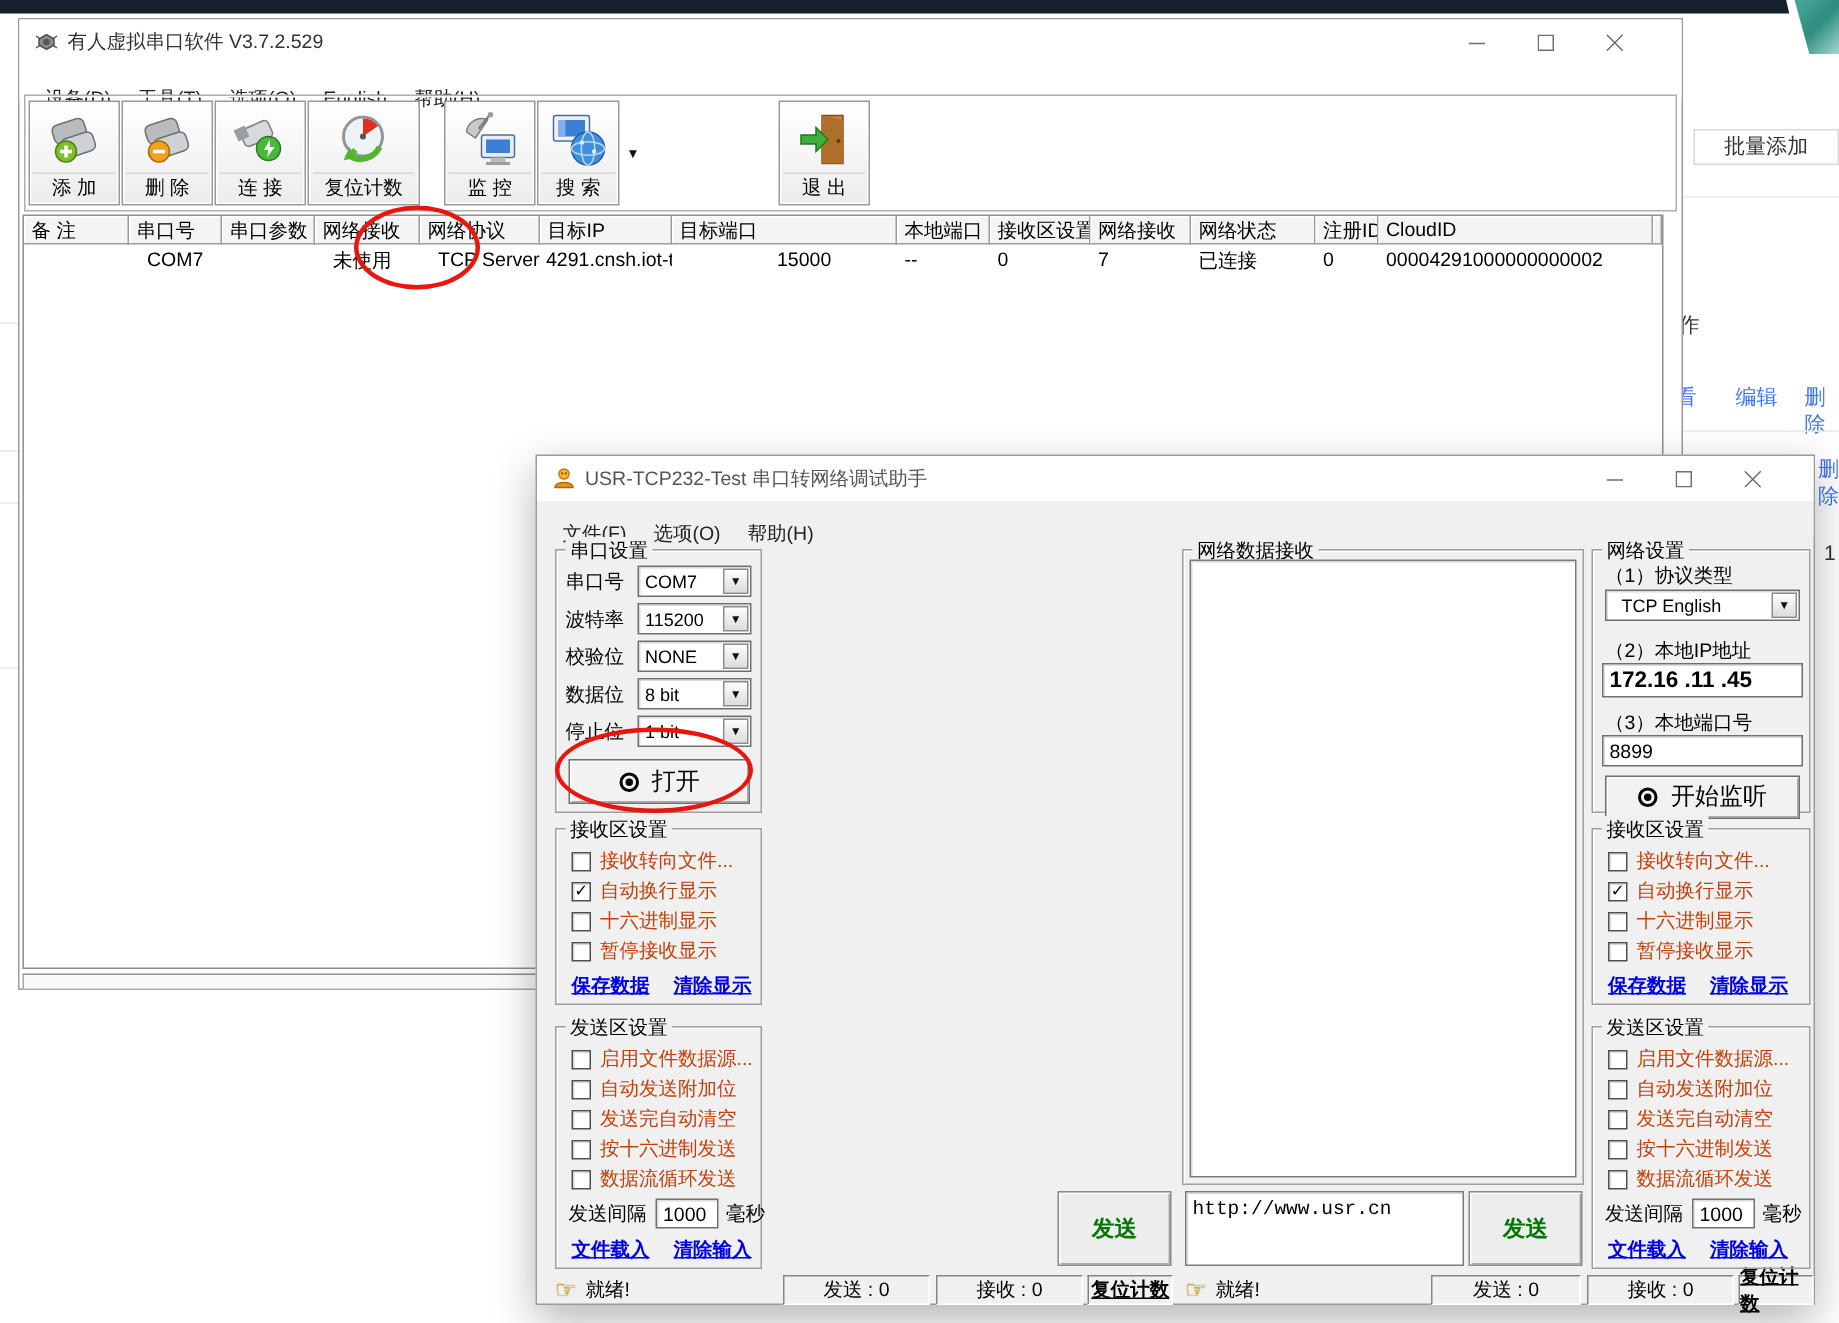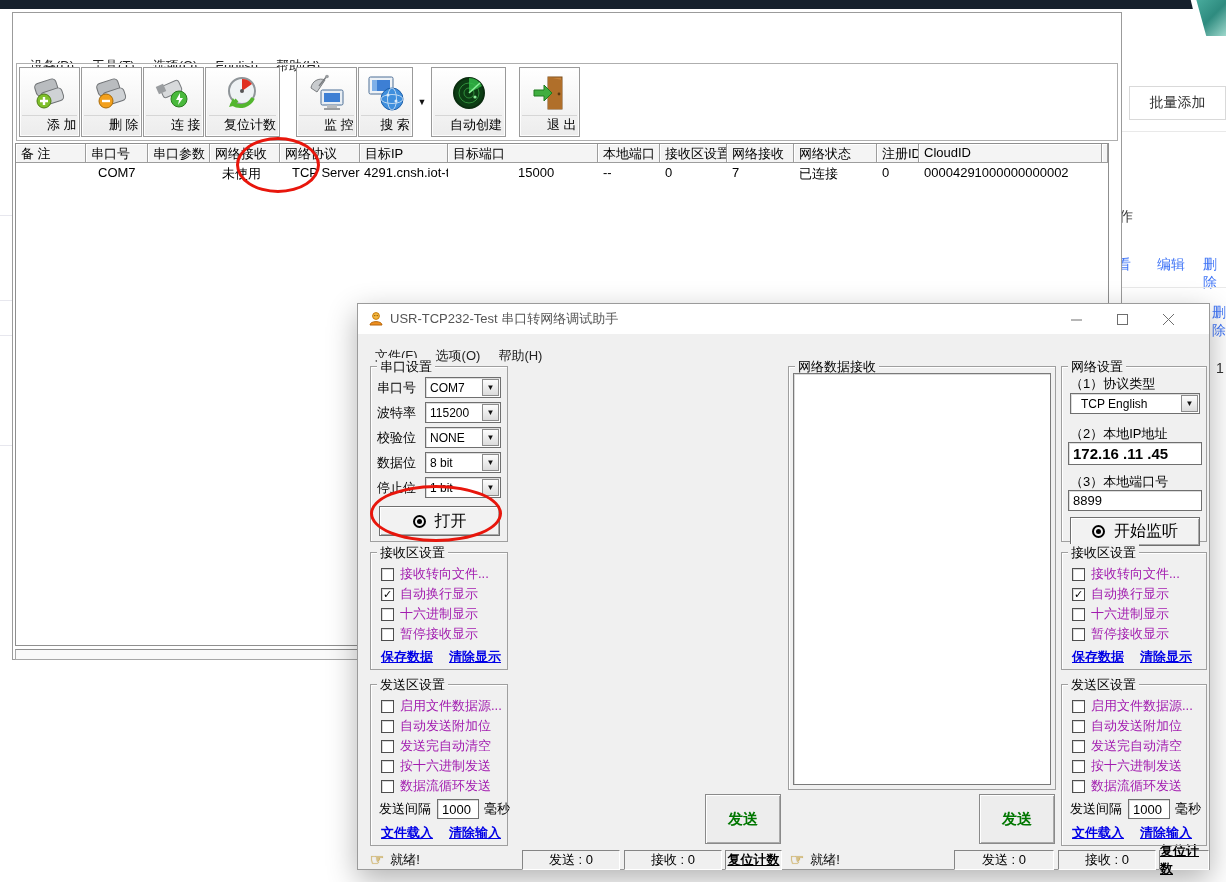--- a/index.html
+++ b/index.html
@@ -11,21 +11,21 @@
   .top-dark-bar { position:absolute; left:0; top:0; width:1226px; height:9px; background:#16202c; }
   .teal-blob-under { position:absolute; left:1183px; top:0; width:43px; height:40px; background:#fff;
     clip-path:polygon(18% 0,100% 0,100% 100%,40% 100%); }
   .teal-blob { position:absolute; left:1188px; top:0; width:38px; height:36px;
     background:linear-gradient(135deg,#4fb3a4 0%,#2e8b7f 55%,#9fd8cc 100%);
     clip-path:polygon(22% 0,100% 0,100% 100%,48% 100%); }
   .left-strip-line { position:absolute; left:0; width:12px; height:1px; background:#e7e7ee; }
 
   
   .pg-divider { position:absolute; height:1px; background:#e9e9e9; }
-  .batch-add-btn { position:absolute; left:1129px; top:86px; width:97px; height:34px; background:#fff;
+  .batch-add-btn { position:absolute; left:1129px; top:86px; width:97px; height:24px; background:#fff;
     border:1px solid #d9d9d9; color:#333; font-size:14px; display:flex; align-items:center; justify-content:center; }
   .pg-text { position:absolute; font-size:14px; color:#333; }
   .pg-link { position:absolute; font-size:14px; color:#3f74f6; cursor:pointer; }
 
   
   .win { position:absolute; background:#fff; border:1px solid #9b9b9b; }
   .titlebar { position:absolute; left:0; top:0; right:0; height:30px; background:#fff; display:flex; align-items:center; }
   .titlebar .ttl { font-size:13px; color:#333; margin-left:6px; }
   .caption-btns { position:absolute; top:0; height:30px; display:flex; }
   .cap-btn { width:46px; height:30px; display:flex; align-items:center; justify-content:center; color:#6e6e6e; font-size:13px; }
@@ -33,21 +33,21 @@
   .menubar { position:absolute; left:0; right:0; display:flex; align-items:center; background:#fff; }
   .menu-item { font-size:13px; color:#222; padding:3px 9px;margin-top:20px; }
 
   .etched { border:1px solid #aeaeae; box-shadow:inset 0 0 0 1px #ffffff; }
 
   
   .tb-btn { position:absolute; top:54px; height:70px; background:linear-gradient(#ffffff,#ececec);
     border:1px solid #9a9a9a; box-shadow:inset 0 0 0 1px #fdfdfd; display:flex; flex-direction:column;
     align-items:center; justify-content:flex-end; padding-bottom:2px; }
   .tb-btn .tb-ico { height:44px; display:flex; align-items:center; justify-content:center; }
-  .tb-btn .tb-label { font-size:13px; color:#000; white-space:nowrap; border-top:1px solid #d6d6d6; width:92%; text-align:right; }
+  .tb-btn .tb-label { font-size:13px; color:#000; white-space:nowrap; border-top:1px solid #d6d6d6; width:92%; text-align:center; }
   .tb-drop { position:absolute; top:54px; width:16px; height:70px; display:flex; align-items:center; justify-content:center; font-size:9px; color:#111; }
 
   
   .grid-table { position:absolute; background:#fff; border:1px solid #8f8f8f; }
   .grid-head { display:flex; }
   .gh-cell { height:19px; background:#f4f4f4; border-right:1px solid #9d9d9d; border-bottom:1px solid #9d9d9d;
     box-shadow:inset 1px 1px 0 #ffffff; font-size:13px; color:#000; padding:1px 0 0 5px; white-space:nowrap; overflow:hidden; }
   .grid-row { display:flex; }
   .gr-cell { height:20px; font-size:13px; color:#000; padding:2px 0 0 12px; white-space:nowrap; overflow:hidden; }
 
@@ -68,21 +68,21 @@
   .push-btn { background:#f2f2f2; border:1px solid #6f6f6f; box-shadow:inset 1px 1px 0 #ffffff, inset -1px -1px 0 #a9a9a9;
     display:flex; align-items:center; justify-content:center; font-size:16px; color:#000; }
   .radio-dot { width:13px; height:13px; border:2px solid #000; border-radius:50%; margin-right:9px; position:relative; }
   .radio-dot::after { content:""; position:absolute; left:2px; top:2px; width:5px; height:5px; background:#000; border-radius:50%; }
 
   
   .cb-row { position:absolute; display:flex; align-items:center; }
   .cb { width:13px; height:13px; background:#fff; border:1px solid #4e4e4e; box-shadow:inset 1px 1px 0 #d9d9d9;
     font-size:11px; line-height:11px; font-weight:bold; color:#000; display:flex; align-items:center; justify-content:center; }
   .cb.checked::after { content:"✓"; }
-  .cb-label { font-size:13px; color:#a21caf; margin-left:6px; white-space:nowrap; }
+  .cb-label { font-size:13px; color:#c2410c; margin-left:6px; white-space:nowrap; }
 
   .blue-link { font-size:13px; color:#0000e6; text-decoration:underline; font-weight:bold; white-space:nowrap; }
 
   
   .recv-inner { position:absolute; background:#fff; border:1px solid #7a7a7a; box-shadow:inset 1px 1px 0 #d9d9d9; }
 
   .send-input { position:absolute; background:#fff; border:1px solid #7a7a7a; box-shadow:inset 1px 1px 0 #d9d9d9;
     font-family:"Liberation Mono","DejaVu Sans Mono",monospace; font-size:13px; padding:3px 4px; color:#000; }
   .send-btn { position:absolute; background:#ededed; border:1px solid #8a8a8a; box-shadow:inset 1px 1px 0 #fff, inset -1px -1px 0 #aaa;
     color:#007700; font-weight:bold; font-size:15px; display:flex; align-items:center; justify-content:center; }
@@ -119,20 +119,47 @@
   <div class="pg-text" style="left:1119px;top:208px">作</div>
   <div class="pg-link" style="left:1117px;top:256px">看</div>
   <div class="pg-link" style="left:1157px;top:256px">编辑</div>
   <div class="pg-link" style="left:1203px;top:256px">删除</div>
   <div class="pg-divider" style="left:1122px;top:287px;width:104px"></div>
   <div class="pg-link" style="left:1212px;top:304px">删除</div>
   <div class="pg-text" style="left:1216px;top:360px">1</div>
 
   <div class="win" style="left:12px;top:12px;width:1110px;height:648px">
 
+    <div class="titlebar">
+      <span style="margin-left:10px;display:flex">
+        <svg width="16" height="16" viewBox="0 0 16 16">
+            <path d="M3 6 L8 3 L13 6 L13 10 L8 13 L3 10 Z" fill="#8a8d90" stroke="#4c4f52"></path>
+            <circle cx="8" cy="8" r="2.2" fill="#55585b"></circle>
+            <path d="M1 4 L4 6 M15 4 L12 6 M1 12 L4 10 M15 12 L12 10" stroke="#4c4f52" stroke-width="1"></path>
+          </svg>
+      </span>
+      <span class="ttl">有人虚拟串口软件 V3.7.2.529</span>
+      <div class="caption-btns" style="right:22px">
+        <div class="cap-btn">
+            <svg width="11" height="11">
+              <line x1="0" y1="6" x2="11" y2="6" stroke="#6e6e6e" stroke-width="1"></line>
+            </svg>
+          </div>
+        <div class="cap-btn">
+            <svg width="11" height="11">
+              <rect x="0.5" y="0.5" width="10" height="10" fill="none" stroke="#6e6e6e"></rect>
+            </svg>
+          </div>
+        <div class="cap-btn">
+            <svg width="11" height="11">
+              <path d="M0 0 L11 11 M11 0 L0 11" stroke="#6e6e6e" stroke-width="1"></path>
+            </svg>
+          </div>
+      </div>
+    </div>
 
     <div class="menubar" style="top:30px;height:25px;padding-left:8px">
       <span class="menu-item">设备(D)</span>
       <span class="menu-item">工具(T)</span>
       <span class="menu-item">选项(O)</span>
       <span class="menu-item">English</span>
       <span class="menu-item">帮助(H)</span>
     </div>
 
     <div class="etched" style="position:absolute;left:3px;top:50px;width:1102px;height:78px"></div>
@@ -206,33 +233,20 @@
             <circle cx="26" cy="25" r="11" fill="#3f8fdd" stroke="#1d5ea8"></circle>
             <ellipse cx="26" cy="25" rx="11" ry="4.5" fill="none" stroke="#bcd8f2"></ellipse>
             <ellipse cx="26" cy="25" rx="4.5" ry="11" fill="none" stroke="#bcd8f2"></ellipse>
             <circle cx="22" cy="21" r="1.5" fill="#dcecfa"></circle>
             <circle cx="30" cy="27" r="1.5" fill="#dcecfa"></circle>
           </svg>
       </span>
       <span class="tb-label">搜 索</span>
     </div>
     <div class="tb-drop" style="left:401px">▼</div>
-    <div class="tb-btn" style="left:418px;width:75px">
-      <span class="tb-ico">
-        <svg width="40" height="38" viewBox="0 0 40 38">
-            <circle cx="20" cy="19" r="15" fill="#0c3d14" stroke="#0a2d0f" stroke-width="2"></circle>
-            <circle cx="20" cy="19" r="10" fill="none" stroke="#2f8f3a"></circle>
-            <circle cx="20" cy="19" r="5" fill="none" stroke="#2f8f3a"></circle>
-            <path d="M20 19 L20 4 A15 15 0 0 1 33 12 Z" fill="#35c04a" opacity="0.8"></path>
-            <line x1="20" y1="19" x2="31" y2="9" stroke="#8cf09a" stroke-width="1.6"></line>
-            <circle cx="26" cy="23" r="1.6" fill="#8cf09a"></circle>
-          </svg>
-      </span>
-      <span class="tb-label">自动创建</span>
-    </div>
 
     <div class="tb-btn" style="left:506px;width:61px">
       <span class="tb-ico">
         <svg width="40" height="38" viewBox="0 0 40 38">
             <rect x="18" y="3" width="14" height="32" fill="#c8843c" stroke="#7d4c18"></rect>
             <path d="M18 3 L32 6 L32 35 L18 35 Z" fill="#b06f2a"></path>
             <circle cx="29" cy="20" r="1.4" fill="#5d3a10"></circle>
             <path d="M4 16 H14 V11 L22 19 L14 27 V22 H4 Z" fill="#3fae3f" stroke="#1f7a1f"></path>
           </svg>
       </span>
@@ -425,20 +439,21 @@
     <div class="sunken-box" style="left:164px;top:546px;width:98px">发送 : 0</div>
     <div class="sunken-box" style="left:266px;top:546px;width:98px">接收 : 0</div>
     <div class="reset-label" style="left:367px;top:546px;width:57px;font-weight:bold;text-decoration:underline">复位计数</div>
 
     <div class="groupbox" style="left:430px;top:62px;width:268px;height:424px">
       <span class="gb-legend">网络数据接收</span>
       <div class="recv-inner" style="left:4px;top:6px;right:4px;bottom:4px">
         <span style="font-size:12px"></span>
       </div>
     </div>
+    <div class="send-input" style="left:432px;top:490px;width:186px;height:50px">http://www.usr.cn</div>
     <div class="send-btn" style="left:621px;top:490px;width:76px;height:50px">发送</div>
 
     <div class="ready-row" style="left:432px;top:546px">
       <span class="hand-ico">☞</span>
       <span class="ready-txt">就绪!</span>
     </div>
     <div class="sunken-box" style="left:596px;top:546px;width:100px">发送 : 0</div>
     <div class="sunken-box" style="left:700px;top:546px;width:98px">接收 : 0</div>
     <div class="reset-label" style="left:801px;top:546px;width:50px;font-weight:bold;text-decoration:underline">复位计数</div>
 

